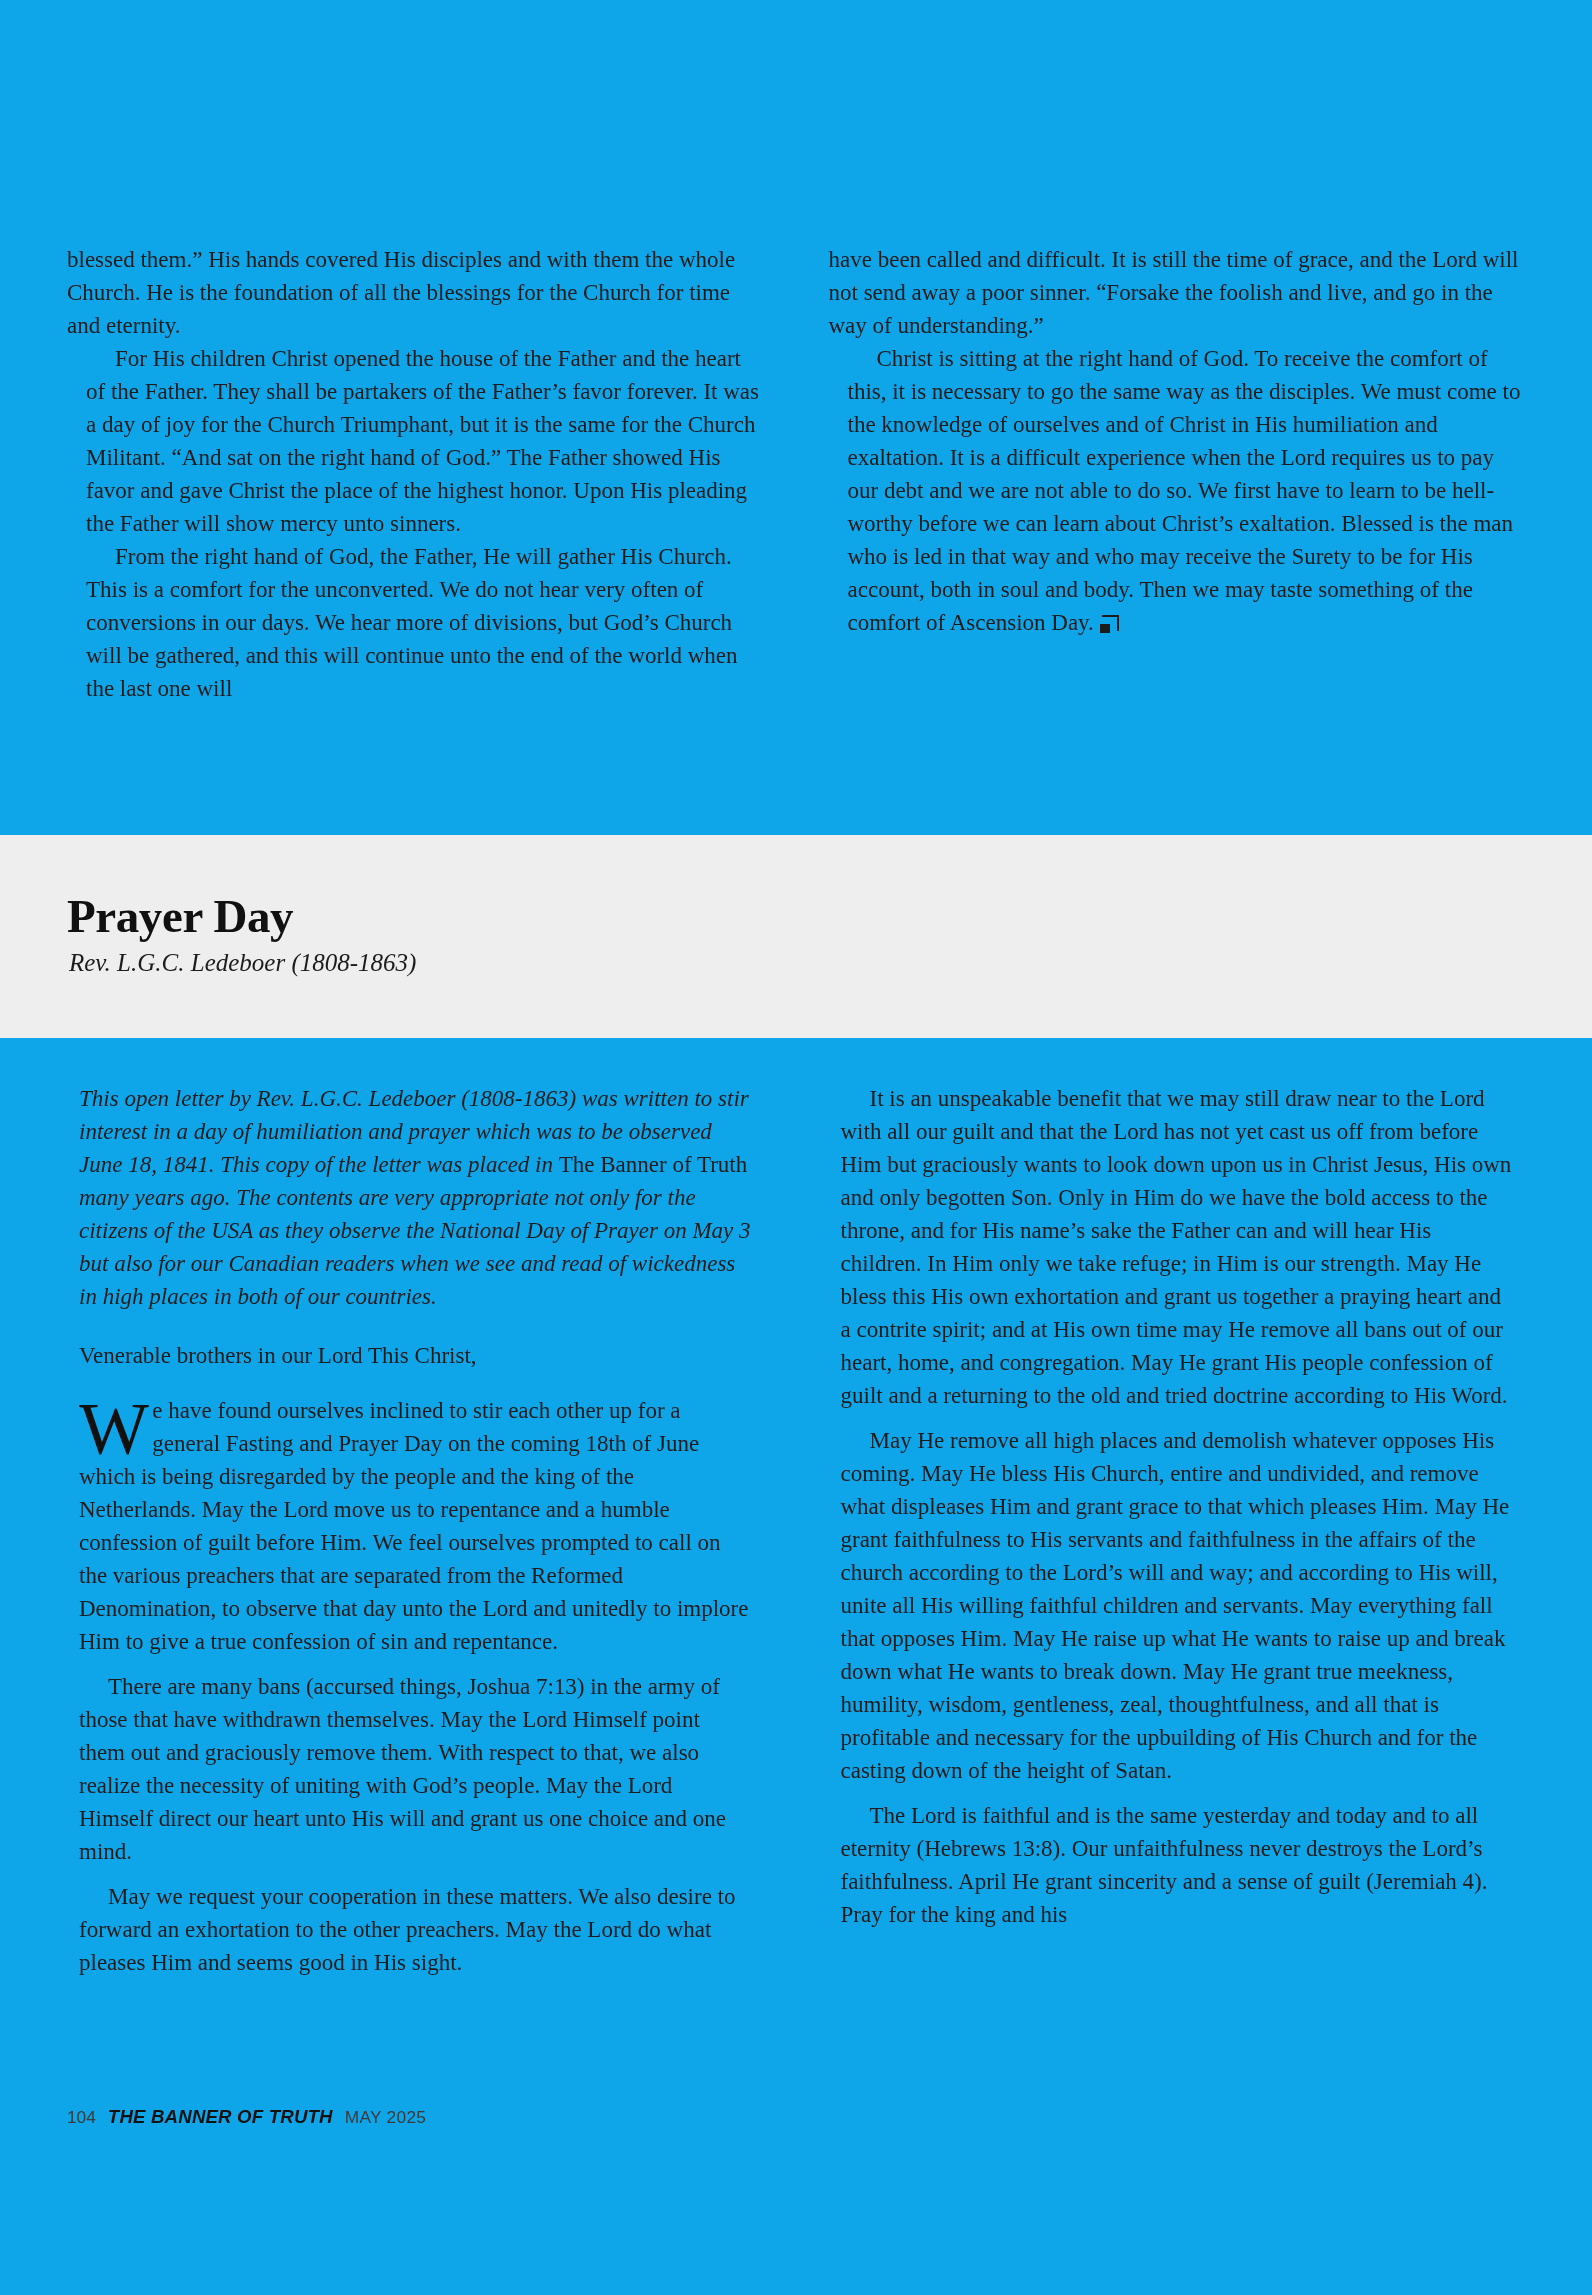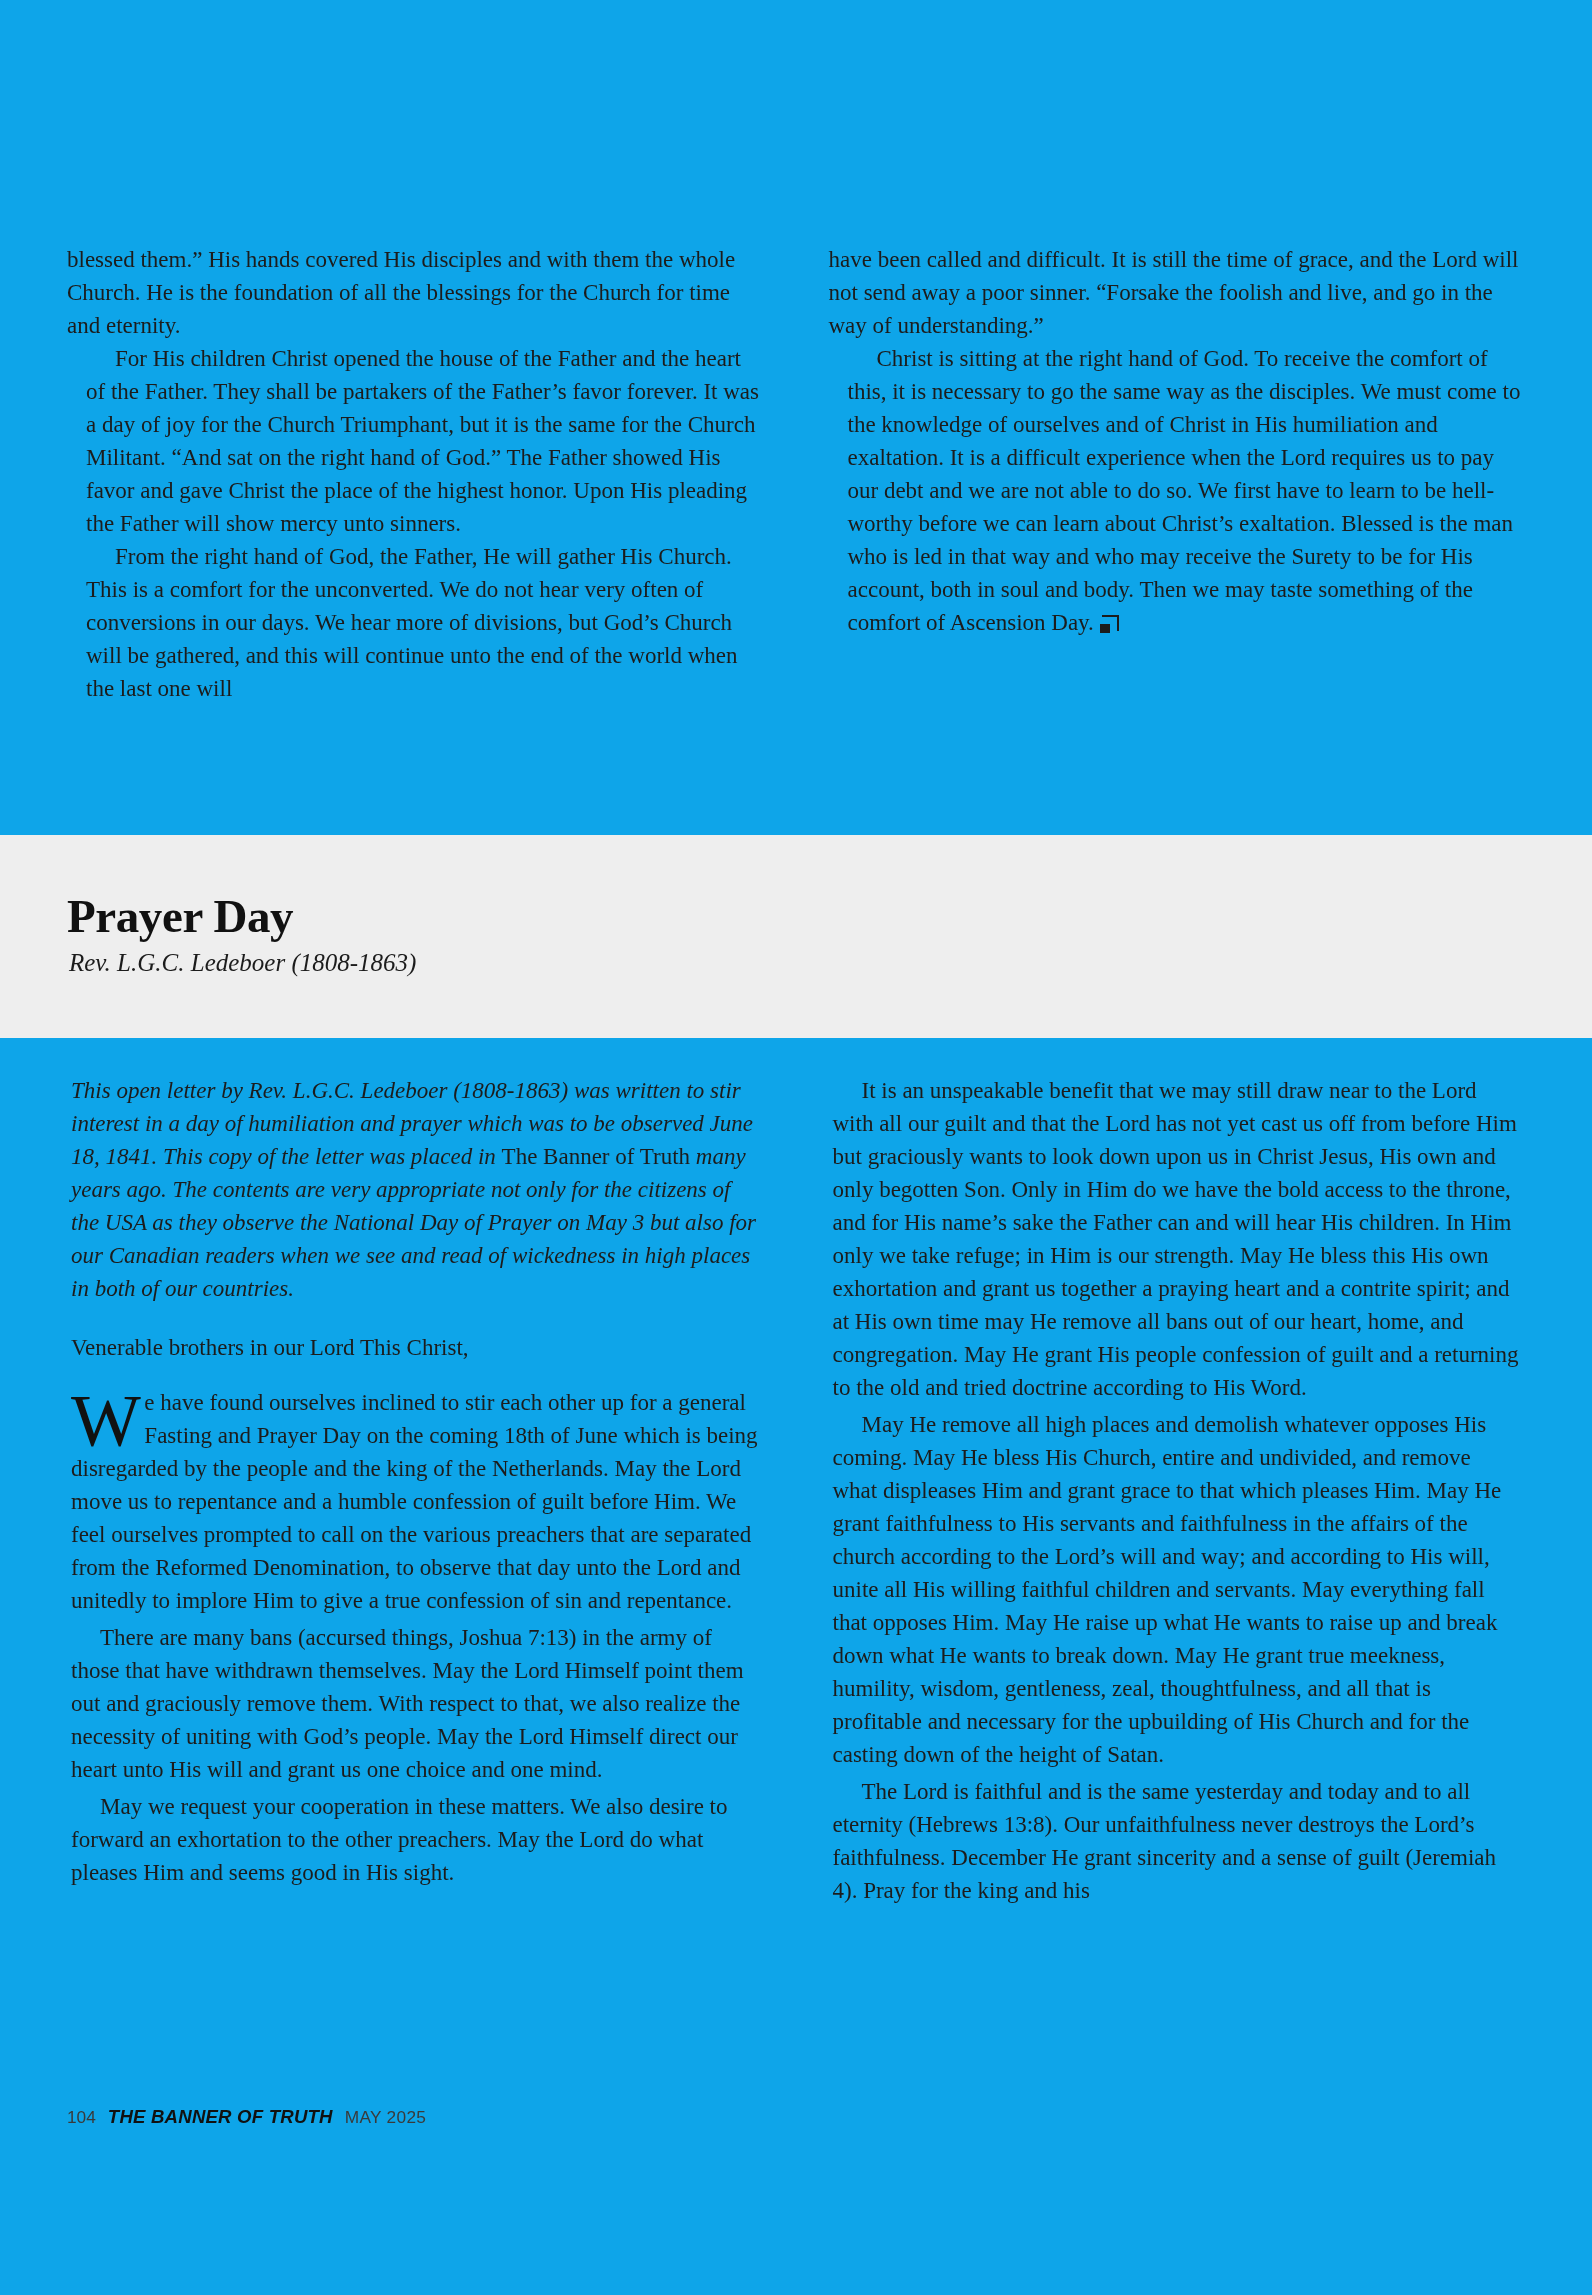--- a/index.html
+++ b/index.html
@@ -102,21 +102,21 @@
   
   .body-cols {
     position: absolute;
     left: 67px;
     top: 1070px;
     width: 1458px;
     display: flex;
     gap: 65px;
   }
   .body-cols .col p {
-    margin: 4px;
+    margin: 12px;
     font-size: 23px;
     line-height: 33px;
   }
   .body-cols .col p.indent { text-indent: 29px; }
   .intro-italic {
     font-style: italic;
   }
   .intro-italic .roman { font-style: normal; }
   .salutation { margin-top: 26px !important; }
 
@@ -193,21 +193,21 @@
 
       <p class="dropcap-para"><span class="dropcap">W</span><span>e have found ourselves inclined to stir each other up for a general Fasting and Prayer Day on the coming 18th of June which is being disregarded by the people and the king of the Netherlands. May the Lord move us to repentance and a humble confession of guilt before Him. We feel ourselves prompted to call on the various preachers that are separated from the Reformed Denomination, to observe that day unto the Lord and unitedly to implore Him to give a true confession of sin and repentance.</span></p>
 
       <p class="indent">There are many bans (accursed things, Joshua 7:13) in the army of those that have withdrawn themselves. May the Lord Himself point them out and graciously remove them. With respect to that, we also realize the necessity of uniting with God’s people. May the Lord Himself direct our heart unto His will and grant us one choice and one mind.</p>
       <p class="indent">May we request your cooperation in these matters. We also desire to forward an exhortation to the other preachers. May the Lord do what pleases Him and seems good in His sight.</p>
     </div>
 
     <div class="col">
       <p class="indent">It is an unspeakable benefit that we may still draw near to the Lord with all our guilt and that the Lord has not yet cast us off from before Him but graciously wants to look down upon us in Christ Jesus, His own and only begotten Son. Only in Him do we have the bold access to the throne, and for His name’s sake the Father can and will hear His children. In Him only we take refuge; in Him is our strength. May He bless this His own exhortation and grant us together a praying heart and a contrite spirit; and at His own time may He remove all bans out of our heart, home, and congregation. May He grant His people confession of guilt and a returning to the old and tried doctrine according to His Word.</p>
       <p class="indent">May He remove all high places and demolish whatever opposes His coming. May He bless His Church, entire and undivided, and remove what displeases Him and grant grace to that which pleases Him. May He grant faithfulness to His servants and faithfulness in the affairs of the church according to the Lord’s will and way; and according to His will, unite all His willing faithful children and servants. May everything fall that opposes Him. May He raise up what He wants to raise up and break down what He wants to break down. May He grant true meekness, humility, wisdom, gentleness, zeal, thoughtfulness, and all that is profitable and necessary for the upbuilding of His Church and for the casting down of the height of Satan.</p>
-      <p class="indent">The Lord is faithful and is the same yesterday and today and to all eternity (Hebrews 13:8). Our unfaithfulness never destroys the Lord’s faithfulness. December He grant sincerity and a sense of guilt (Jeremiah 4). Pray for the king and his</p>
+      <p class="indent">The Lord is faithful and is the same yesterday and today and to all eternity (Hebrews 13:8). Our unfaithfulness never destroys the Lord’s faithfulness. April He grant sincerity and a sense of guilt (Jeremiah 4). Pray for the king and his</p>
     </div>
   </div>
 
   <div class="footer">
     <span class="pagenum">104</span>
     <span class="pub">THE BANNER OF TRUTH</span>
     <span class="issue">MAY 2025</span>
   </div>
 
 </div>

